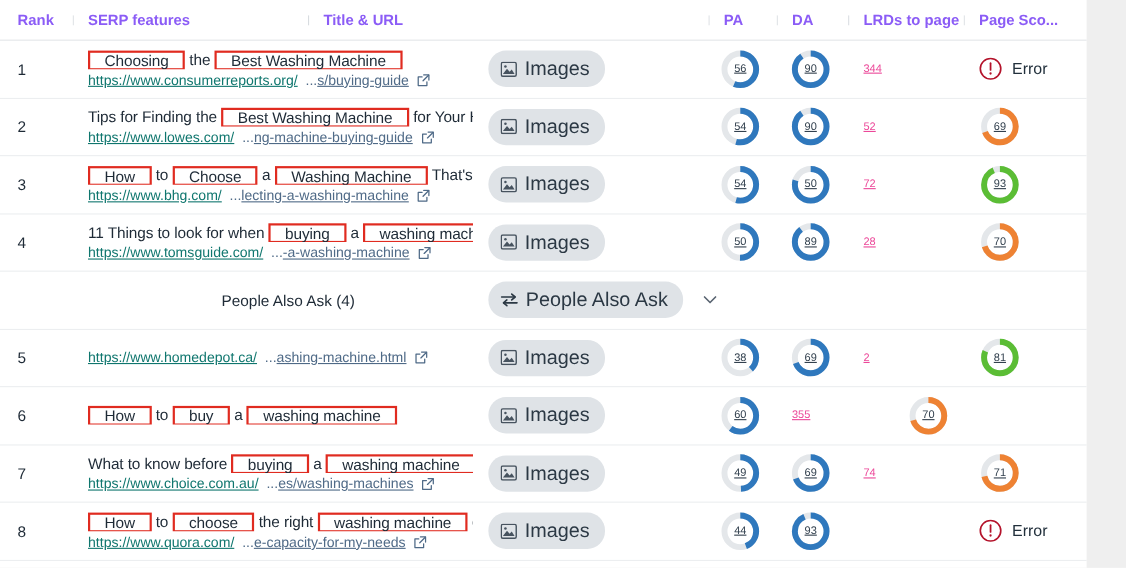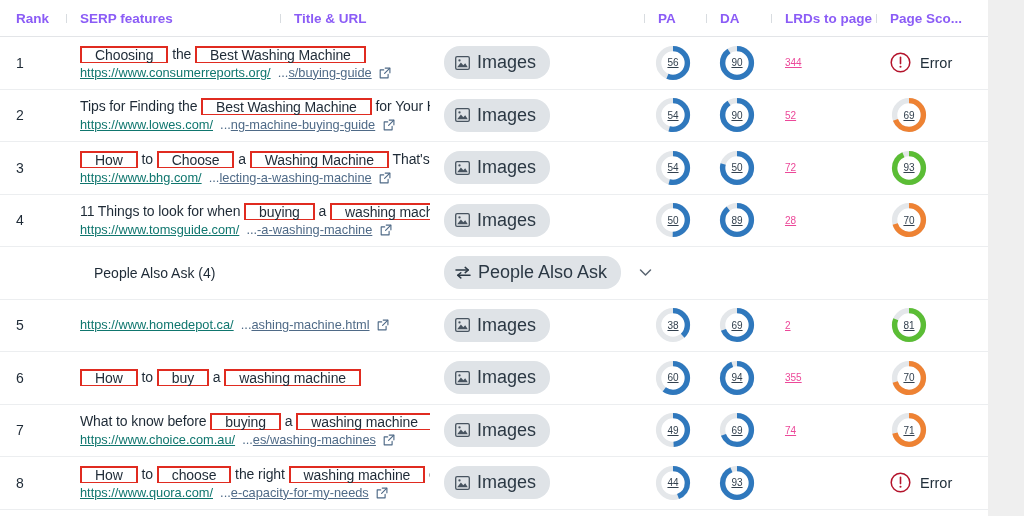--- a/index.html
+++ b/index.html
@@ -39,21 +39,21 @@
   .c-da{width:65px;padding-left:14px;}
   .c-lrd{width:105px;padding-left:14px;}
   .c-score{width:106px;padding-left:14px;}
   .c-end{width:6px;}
 
   
   .row{
     display:flex;align-items:center;height:52.5px;
     border-bottom:1px solid #eceef0;box-sizing:border-box;
   }
-  .row.paa{height:52.5px;}
+  .row.paa{height:52.5px;text-align:center;}
   .cell{box-sizing:border-box;display:flex;align-items:center;}
   .cell.rank{width:66px;padding-left:16px;font-size:14px;color:#1e2a36;}
   .cell.title{width:364px;padding-left:14px;display:block;}
   .cell.serp{width:214px;padding-left:14px;}
   .cell.pa{width:62px;padding-left:10px;}
   .cell.da{width:65px;padding-left:12px;}
   .cell.lrd{width:105px;padding-left:14px;}
   .cell.score{width:106px;padding-left:14px;}
 
   
@@ -466,31 +466,20 @@
             <div class="donut">
     <svg width="38" height="38" viewBox="0 0 38 38">
       <circle cx="19" cy="19" r="14.4" fill="none" stroke="#e4e7ea" stroke-width="5.4"></circle>
       <circle cx="19" cy="19" r="14.4" fill="none" stroke="#2f78bd" stroke-width="5.4" stroke-dasharray="54.286721054031624 36.19114736935442" stroke-dashoffset="0" transform="rotate(-90 19 19)"></circle>
     </svg>
     <div class="val">
                 <span>60</span>
               </div>
   </div>
           </div>
-    <div class="cell da">
-            <div class="donut">
-    <svg width="38" height="38" viewBox="0 0 38 38">
-      <circle cx="19" cy="19" r="14.4" fill="none" stroke="#e4e7ea" stroke-width="5.4"></circle>
-      <circle cx="19" cy="19" r="14.4" fill="none" stroke="#2f78bd" stroke-width="5.4" stroke-dasharray="85.04919631798288 5.428672105403166" stroke-dashoffset="0" transform="rotate(-90 19 19)"></circle>
-    </svg>
-    <div class="val">
-                <span>94</span>
-              </div>
-  </div>
-          </div>
     <div class="cell lrd">
             <span class="lrd-val">355</span>
           </div>
     <div class="cell score">
             <div class="donut">
     <svg width="38" height="38" viewBox="0 0 38 38">
       <circle cx="19" cy="19" r="14.4" fill="none" stroke="#e4e7ea" stroke-width="5.4"></circle>
       <circle cx="19" cy="19" r="14.4" fill="none" stroke="#ee8233" stroke-width="5.4" stroke-dasharray="63.33450789637023 27.14336052701581" stroke-dashoffset="0" transform="rotate(-90 19 19)"></circle>
     </svg>
     <div class="val">

